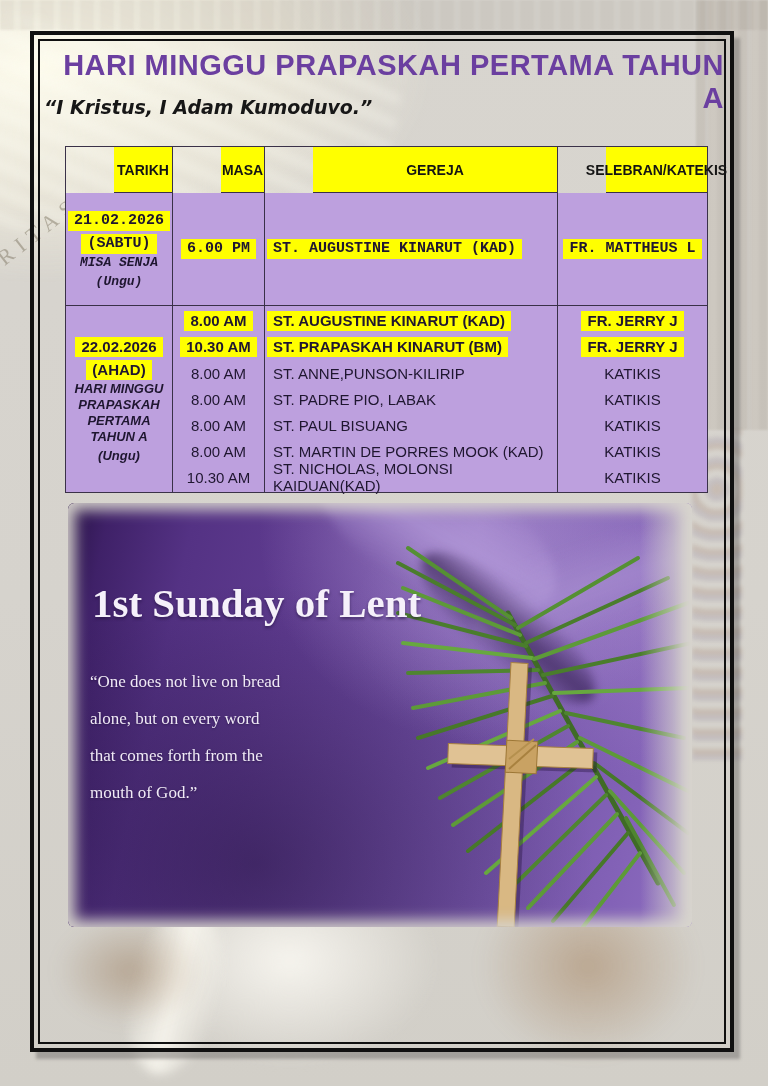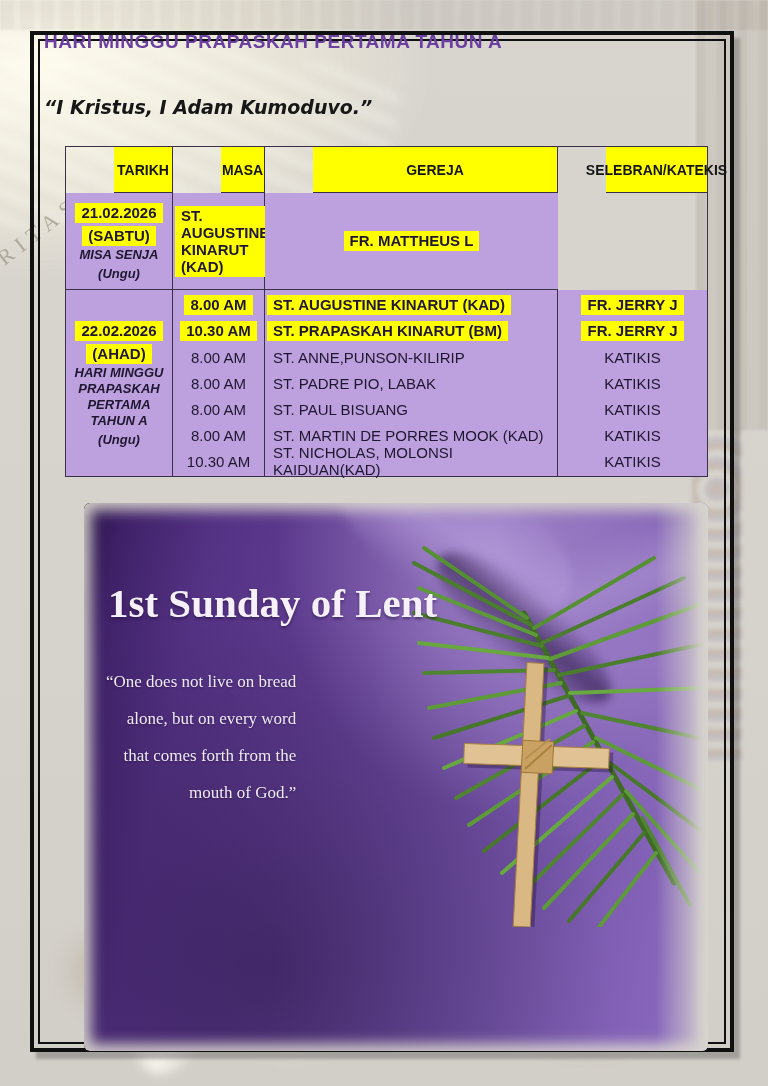--- a/index.html
+++ b/index.html
@@ -38,57 +38,57 @@
     background:radial-gradient(ellipse,rgba(130,90,50,0.35),transparent 70%);}
   .watermark{position:absolute;left:-10px;top:218px;transform:rotate(-38deg);
     font-family:"Liberation Serif",serif;font-size:22px;letter-spacing:7px;
     color:rgba(118,108,88,0.45);}
   
   .frame-outer{position:absolute;left:30px;top:31px;width:704px;height:1021px;
     border:4px solid #101010;box-shadow:6px 7px 3px rgba(105,103,99,0.45);pointer-events:none;}
   .frame-inner{position:absolute;left:38px;top:39px;width:688px;height:1005px;
     border:2px solid #101010;pointer-events:none;}
   
-  .title{position:absolute;left:44px;top:31px;width:680px;text-align:left;
-    font-size:19px;font-weight:700;color:#6b3fa0;letter-spacing:.5px;}
+  .title{position:absolute;left:44px;top:49px;width:680px;text-align:right;
+    font-size:29px;font-weight:700;color:#6b3fa0;letter-spacing:.5px;}
   .subtitle{position:absolute;left:44px;top:96px;width:680px;text-align:left;
     font-family:"DejaVu Sans",sans-serif;font-style:italic;font-weight:700;
     font-size:19px;color:#171717;}
   
   .table{position:absolute;left:65px;top:146px;width:643px;border:1px solid #3a3148;
     color:#1f1630;}
   .trow,.thead{display:grid;grid-template-columns:107px 92px 293px 149px;}
   .tcell{border-right:1px solid #3a3148;border-bottom:1px solid #3a3148;
     background:#bda0de;display:flex;flex-direction:column;align-items:center;justify-content:center;}
   .tcell.lastcol{border-right:none;}
   .lastrow .tcell{border-bottom:none;}
   .thead .tcell{background:#ffff00;height:46px;font-weight:700;font-size:14px;color:#141414;
     justify-content:center;margin-left:48px;}
-  .trow1{height:97px;}
+  .trow1{height:113px;font-family:Liberation Mono, monospace;}
   .trow2{height:186px;}
   .trow1 .tcell,.trow2 .tcell{font-size:15px;}
   .date-line{display:block;text-align:center;margin:3px 0;line-height:17px;}
   .date-line .hl{background:#ffff00;padding:1px 6px 2px;font-weight:700;}
   .date-line.italic{font-style:italic;font-weight:700;font-size:13px;margin:0;line-height:16px;}
   .date-line.gap{margin-top:3px;}
   .lines-col{justify-content:center;}
   .line{height:26px;display:flex;align-items:center;width:100%;}
   .line.center{justify-content:center;}
   .line.left{justify-content:flex-start;padding-left:2px;}
   .line .hl{background:#ffff00;padding:1px 6px 2px;font-weight:700;}
   .line .plain{margin-left:6px;font-weight:400;}
   .line.center .plain{margin-left:0;}
   
-  .poster{position:absolute;left:84px;top:503px;width:624px;height:548px;
+  .poster{position:absolute;left:68px;top:503px;width:624px;height:424px;
     border-radius:6px;overflow:hidden;
     background:
       radial-gradient(ellipse at 66% 6%,rgba(196,170,230,0.55),transparent 38%),
       radial-gradient(ellipse at 92% 28%,rgba(165,135,205,0.45),transparent 36%),
       radial-gradient(ellipse at 30% 85%,rgba(18,6,38,0.40),transparent 55%),
-      linear-gradient(102deg,#2a1448 0%,#3f2168 6%,#543284 18%,#5e3b8f 34%,#6a499d 54%,#7656aa 72%,#8362b7 88%,#8e6ec1 100%); text-align: right;}
+      linear-gradient(102deg,#2a1448 0%,#3f2168 6%,#543284 18%,#5e3b8f 34%,#6a499d 54%,#7656aa 72%,#8362b7 88%,#8e6ec1 100%);}
   .fold{position:absolute;filter:blur(5px);border-radius:50%;}
   .fold1{left:240px;top:-30px;width:260px;height:120px;transform:rotate(28deg);
     background:linear-gradient(180deg,transparent,rgba(185,160,222,0.6),transparent);}
   .fold2{left:400px;top:40px;width:240px;height:90px;transform:rotate(-18deg);
     background:linear-gradient(180deg,transparent,rgba(170,145,210,0.55),transparent);}
   .fold3{left:330px;top:90px;width:220px;height:70px;transform:rotate(40deg);
     background:linear-gradient(180deg,transparent,rgba(30,12,55,0.55),transparent);}
   .poster-heading{position:absolute;left:24px;top:76px;
     font-family:"Liberation Serif",serif;font-weight:700;font-size:41px;
     color:#f5f0fa;text-shadow:0 2px 3px rgba(30,14,55,0.55);}
@@ -131,20 +131,25 @@
         <div class="tcell">MASA</div>
         <div class="tcell">GEREJA</div>
         <div class="tcell lastcol">SELEBRAN/KATEKIS</div>
       </div>
       <div class="trow trow1">
         <div class="tcell">
           <div class="date-line"><span class="hl">21.02.2026</span></div>
           <div class="date-line"><span class="hl">(SABTU)</span></div>
           <div class="date-line italic"><span class="">MISA SENJA</span></div>
           <div class="date-line italic gap"><span class="">(Ungu)</span></div>
+        </div>
+        <div class="tcell lines-col">
+          <div class="line center">
+            <span class="hl">6.00 PM</span>
+          </div>
         </div>
         <div class="tcell lines-col">
           <div class="line left">
             <span class="hl">ST. AUGUSTINE KINARUT (KAD)</span>
           </div>
         </div>
         <div class="tcell lines-col lastcol">
           <div class="line center">
             <span class="hl">FR. MATTHEUS L</span>
           </div>

